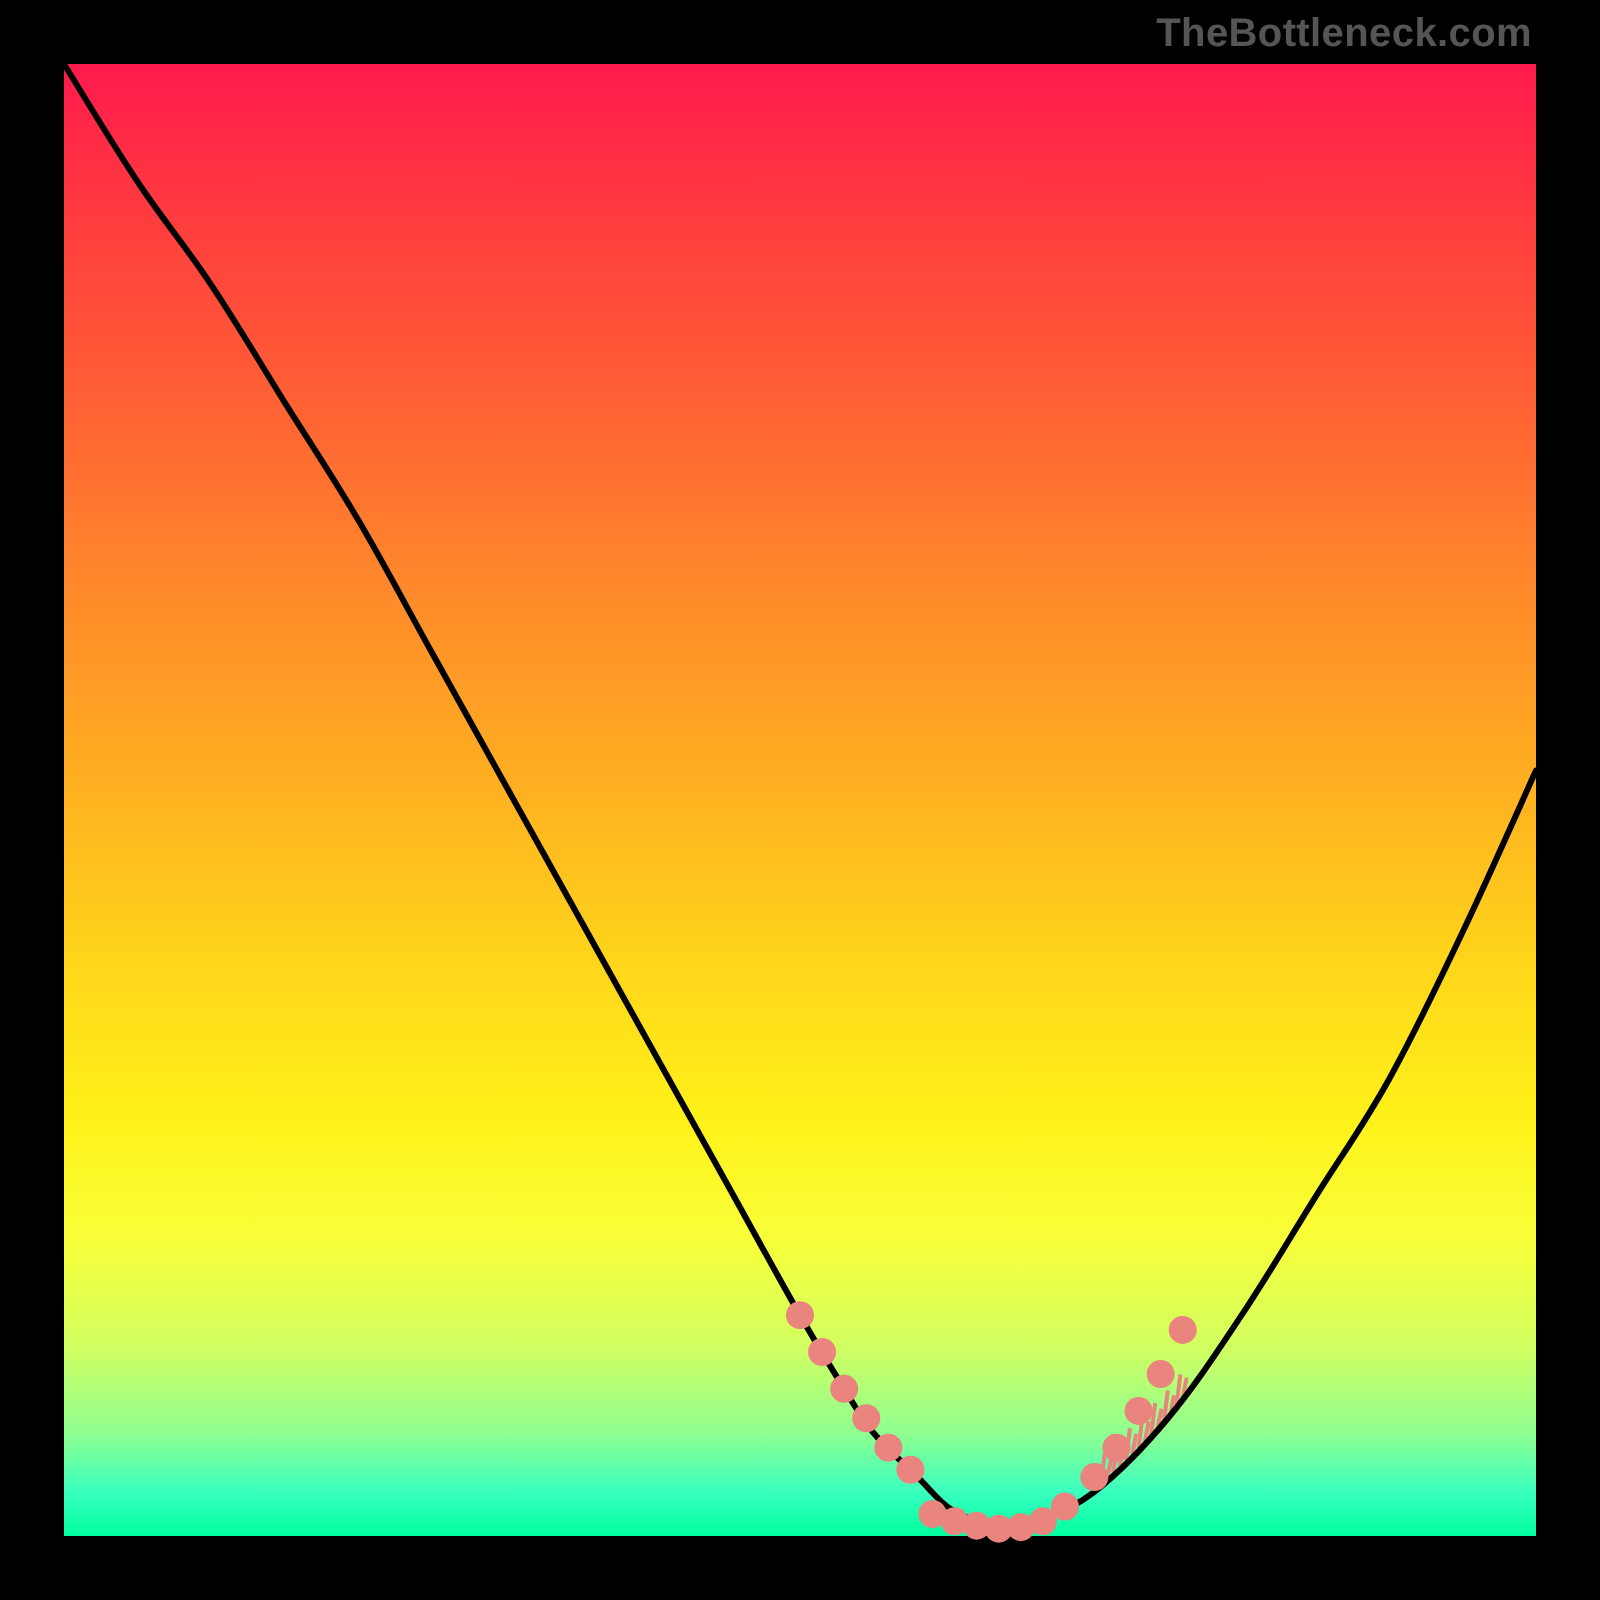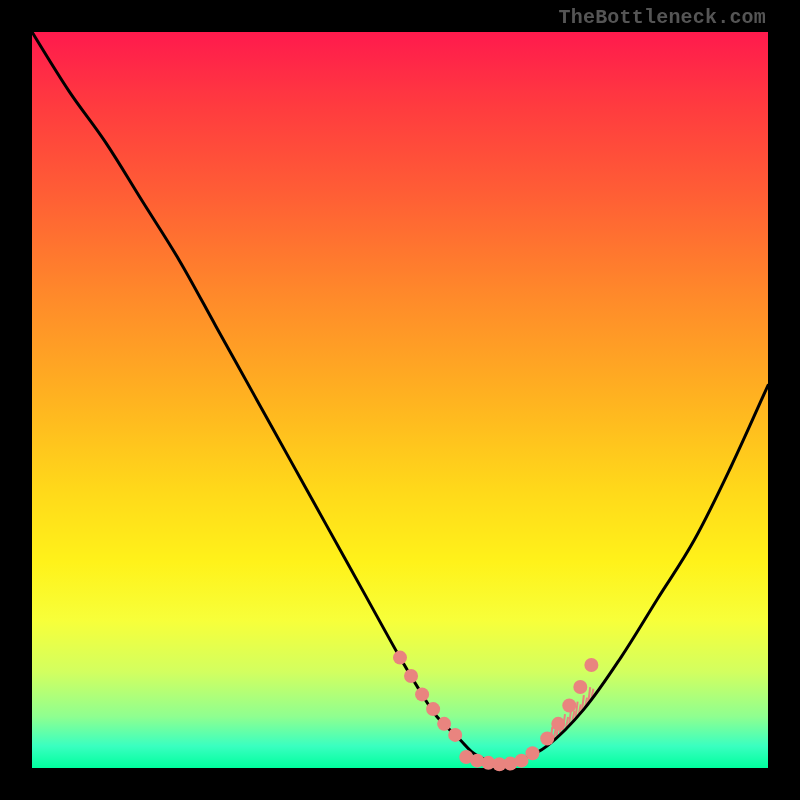--- a/index.html
+++ b/index.html
@@ -36,21 +36,21 @@
       #d2ff60 87%,
       #8fff90 93%,
       #3affc0 97%,
       #00ff9e 100%
     );
   }
   .watermark {
     position: absolute;
     top: 6px;
     right: 34px;
-    font-family: Liberation Mono, monospace;
+    font-family: Liberation Sans, sans-serif;
     font-size: 20px;
     font-weight: bold;
     color: #555;
     letter-spacing: 0.2px;
     user-select: none;
   }
   svg.curve {
     position: absolute;
     top: 32px;
     left: 32px;

